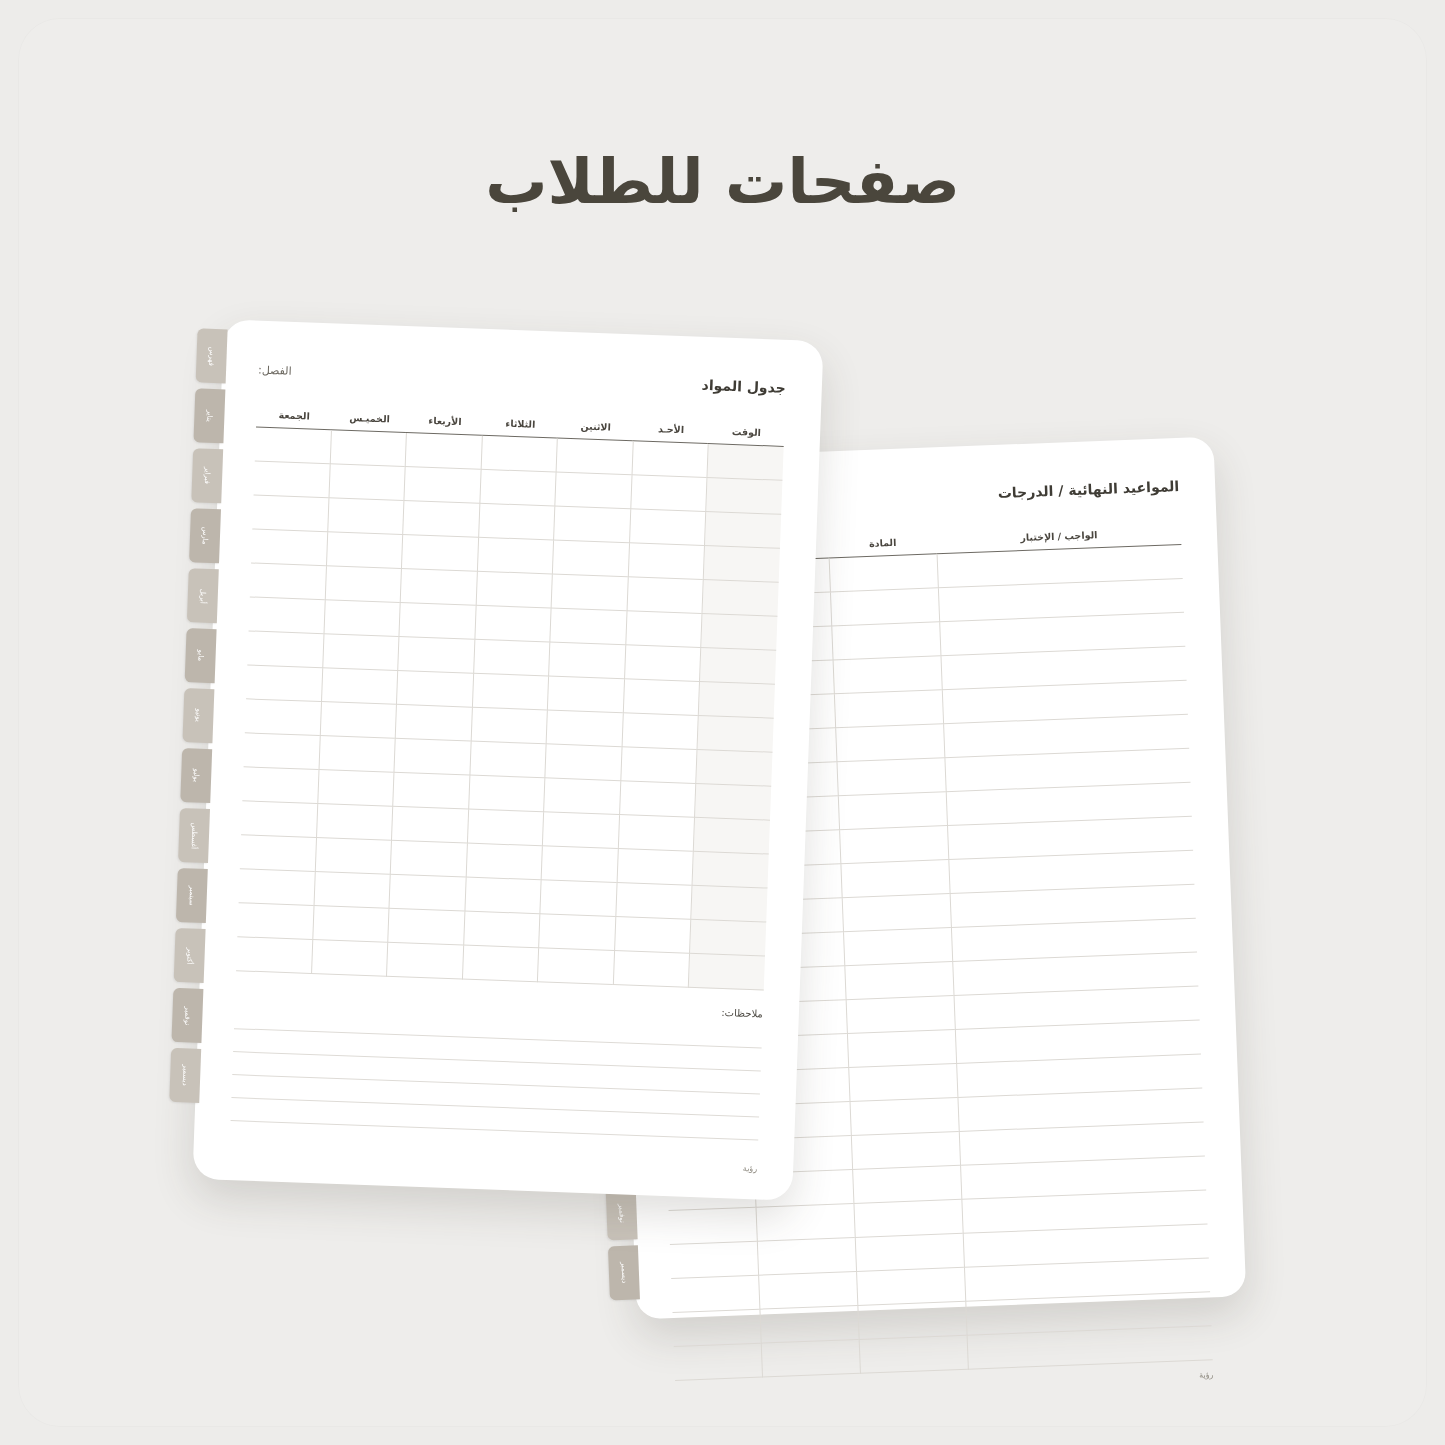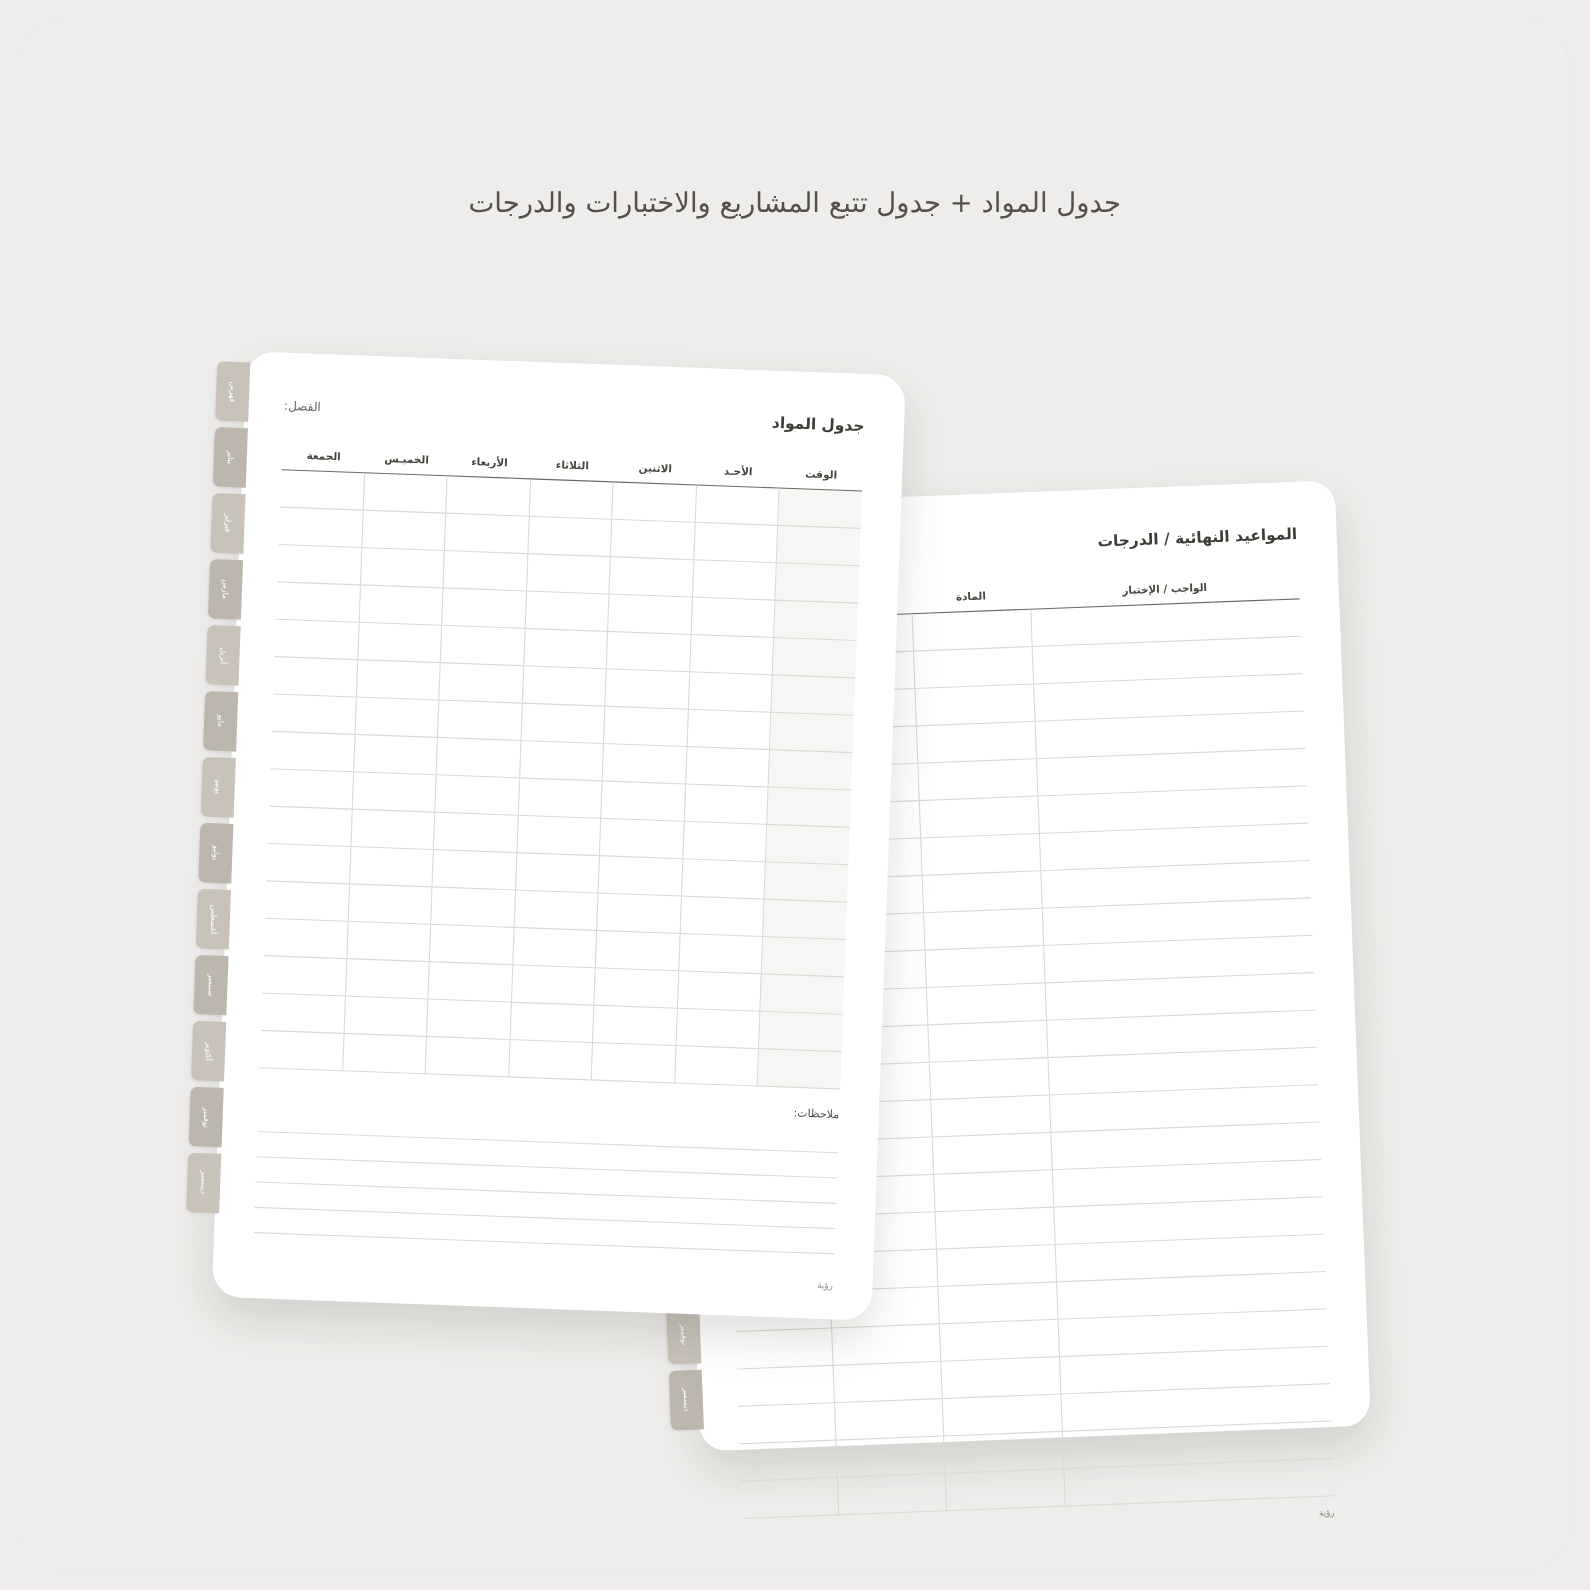--- a/index.html
+++ b/index.html
@@ -200,21 +200,21 @@
     gap: 6px;
   }
 </style>
 </head>
 <body>
 
 <div class="stage">
   <div class="backdrop"></div>
 
   <div class="header">
-    <div class="subtitle">جدول المواد +  جدول تتبع المشاريع والاختبارات والدرجات</div>
+    <h1 class="title">صفحات للطلاب</h1>
   </div>
 
   <div class="page page-back">
     <div class="tabs-bottom" id="tabs-back">
         <div class="tab">نوفمبر</div>
         <div class="tab alt">ديسمبر</div>
       </div>
     <div class="page-inner">
       <div class="page-head">
         <div class="ptitle">المواعيد النهائية / الدرجات</div>

